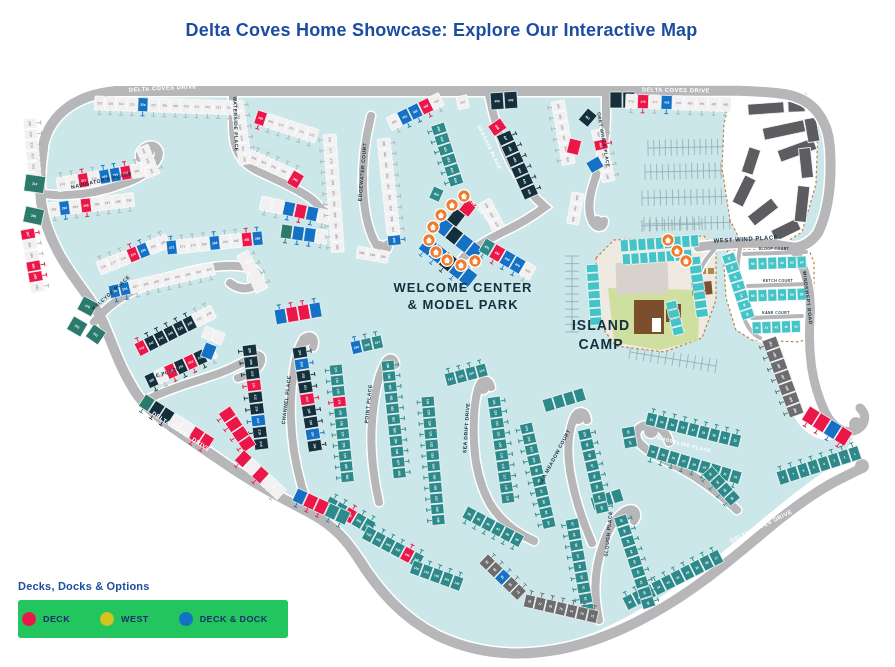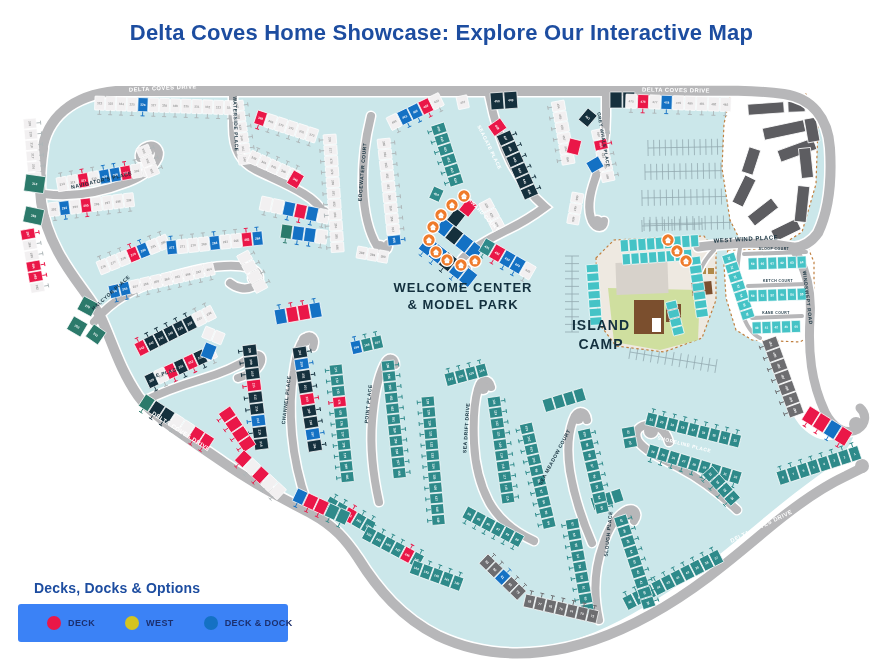--- a/index.html
+++ b/index.html
@@ -1,24 +1,24 @@
 <!DOCTYPE html>
 <html><head>
 <meta charset="utf-8">
 <style>
   html,body{margin:0;padding:0;background:#ffffff;}
   .stage{position:relative;width:895px;height:667px;background:#ffffff;overflow:hidden;
          font-family:"Liberation Sans",sans-serif;}
   .page-title{position:absolute;top:20px;left:0;right:12px;text-align:center;
-         font-size:22px;font-weight:800;letter-spacing:.2px;color:#1d4da0;margin:0;}
+         font-size:18px;font-weight:800;letter-spacing:.2px;color:#1d4da0;margin:0;}
   #map{position:absolute;left:0;top:0;width:895px;height:667px;}
   .legend{position:absolute;left:18px;top:580px;width:300px;}
-  .legend-heading{font-size:14px;font-weight:800;color:#1d4da0;margin:0 0 8px 16px;letter-spacing:.2px;}
-  .legend-box{display:flex;align-items:center;gap:30px;background:#3b82f6;border-radius:3px;
-         width:270px;height:38px;padding:0 0 0 29px;box-sizing:border-box;}
+  .legend-heading{font-size:11px;font-weight:800;color:#1d4da0;margin:0 0 8px 0;letter-spacing:.2px;}
+  .legend-box{display:flex;align-items:center;gap:30px;background:#22c55e;border-radius:3px;
+         width:270px;height:38px;padding:0 0 0 4px;box-sizing:border-box;}
   .legend-item{display:flex;align-items:center;gap:7px;cursor:pointer;}
   .legend-item .dot{width:14px;height:14px;border-radius:50%;display:inline-block;}
   .legend-item .lbl{font-size:9px;font-weight:800;color:#1b2f6e;letter-spacing:.4px;white-space:nowrap;}
 </style>
 </head>
 <body>
 
 <div class="stage">
   <h1 class="page-title" style="color: rgb(29, 77, 160);">Delta Coves Home Showcase: Explore Our Interactive Map</h1>
 

